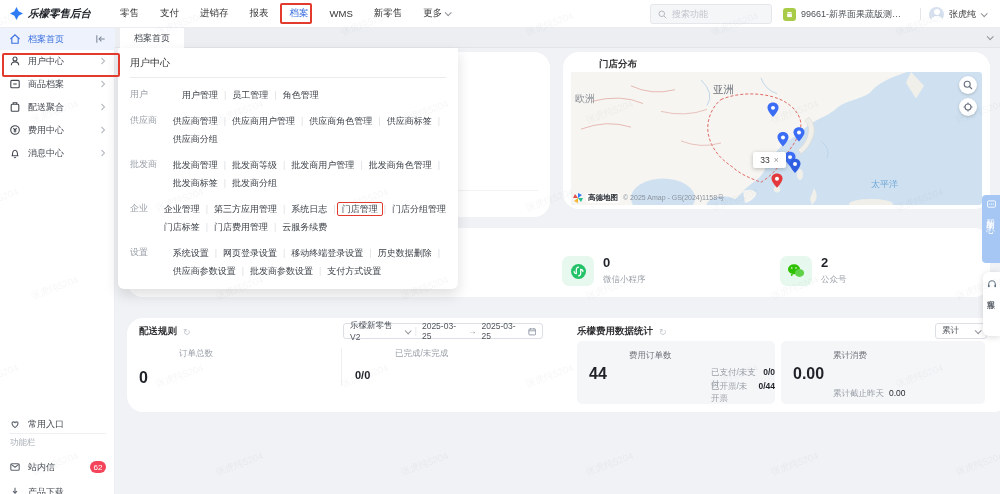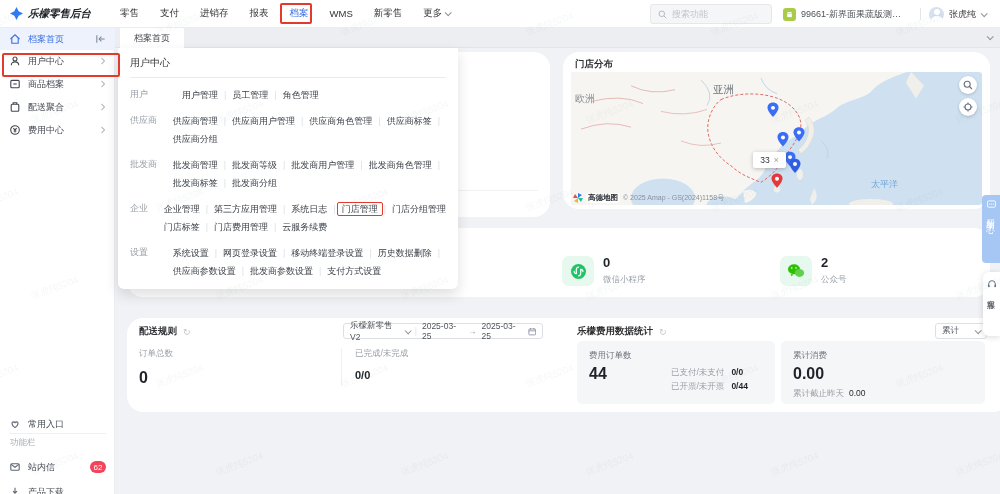--- a/index.html
+++ b/index.html
@@ -34,21 +34,21 @@
   .side-foot-divider { position: absolute; left: 9px; top: 405px; width: 97px; height: 1px; background: #eef0f2; }
   .side-sec-label { position: absolute; left: 10px; top: 409px; color: #a8adb5; font-size: 8.5px; }
   .badge { min-width: 16px; height: 12px; border-radius: 7px; background: #f3445a; color: #fff; font-size: 8px; display: flex; align-items: center; justify-content: center; padding: 0 3px; }
 
   
   .tabbar { position: absolute; left: 115px; top: 28px; width: 885px; height: 20px; background: #eceef1; border-bottom: 1px solid #e2e4e8; z-index: 8; }
   .tab { position: absolute; left: 5px; top: 0; width: 64px; height: 20px; background: #fff; display: flex; align-items: center; justify-content: center; font-size: 9px; color: #42474f; }
   .tab-chev { position: absolute; right: 8px; top: 7px; }
 
   
-  .card { position: absolute; background: #fff; border-radius: 16px; }
+  .card { position: absolute; background: #fff; border-radius: 16px; padding-left: 24px; }
   .card-title { font-size: 9.5px; font-weight: bold; color: #303133; }
   .refresh { color: #c3c7cd; font-size: 9px; margin-left: 6px; font-weight: normal; }
 
   .stats-card { left: 127px; top: 52px; width: 423px; height: 165px; }
   .stats-partial { position: absolute; right: 92px; top: 141px; font-size: 9px; color: #555; }
   .stats-divider { position: absolute; left: 12px; right: 12px; top: 138px; height: 1px; background: #f1f2f4; }
 
   .map-card { left: 563px; top: 52px; width: 427px; height: 157px; }
   .map-head { padding: 6px 12px 4px; }
   .map-wrap { position: absolute; left: 8px; top: 20px; width: 411px; height: 133px; border-radius: 3px; overflow: hidden; }
@@ -64,21 +64,21 @@
   .channel { position: absolute; top: 28px; display: flex; gap: 9px; }
   .ch-ico { width: 32px; height: 30px; border-radius: 7px; display: flex; align-items: center; justify-content: center; }
   .ch-ico.blue { background: #e8f1fd; }
   .ch-ico.green { background: #e7f8ee; }
   .ch-val { font-size: 13px; font-weight: bold; color: #1f2329; line-height: 14px; }
   .ch-lbl { font-size: 8.5px; color: #9aa0a8; margin-top: 4px; }
 
   .metric-card { top: 318px; height: 94px; }
   .mc-head { position: absolute; left: 12px; top: 7px; display: flex; align-items: center; }
   .pill-box { position: absolute; top: 5px; height: 16px; border: 1px solid #dcdfe6; border-radius: 3px; background: #fff; display: flex; align-items: center; font-size: 8.5px; color: #50555c; }
-  .stat-label { font-size: 8.5px; color: #9aa0a8; }
+  .stat-label { font-size: 8.5px; color: #9aa0a8; margin-left: 40px; }
   .stat-value { font-weight: bold; color: #1f2329; }
   .graybox { position: absolute; background: #f5f6f8; border-radius: 5px; }
 
   
   .megamenu { position: absolute; left: 118px; top: 48px; width: 340px; background: #fff; border-radius: 0 0 6px 6px; box-shadow: 0 6px 14px rgba(0,0,0,.13); z-index: 20; padding: 8px 12px 9px; }
   .mm-title { font-size: 10px; color: #303133; padding-bottom: 7px; border-bottom: 1px solid #ececec; }
   .mm-sec { display: flex; margin-top: 8px; }
   .mm-label { width: 52px; color: #9aa0a8; font-size: 9px; padding-top: 2px; }
   .mm-lines { flex: 1; }
   .mm-line { line-height: 18px; white-space: nowrap; }
@@ -193,20 +193,29 @@
       <svg width="6" height="8" viewBox="0 0 6 8" fill="none" stroke="#b8bcc4" stroke-width="1.1">
           <polyline points="1.5,1 4.5,4 1.5,7"></polyline>
         </svg>
     </div>
     <div class="side-item" style="top:91px">
       <svg width="12" height="12" viewBox="0 0 12 12" fill="none" stroke="currentColor" stroke-width="1.1">
           <circle cx="6" cy="6" r="4.3"></circle>
           <path d="M4.4,4.2 L6,6.2 L7.6,4.2 M6,6.2 V8.4 M4.6,7 h2.8"></path>
         </svg>
       <span class="lbl">费用中心</span>
+      <svg width="6" height="8" viewBox="0 0 6 8" fill="none" stroke="#b8bcc4" stroke-width="1.1">
+          <polyline points="1.5,1 4.5,4 1.5,7"></polyline>
+        </svg>
+    </div>
+    <div class="side-item" style="top:114px">
+      <svg width="12" height="12" viewBox="0 0 12 12" fill="none" stroke="currentColor" stroke-width="1.1">
+          <path d="M2.6,8.8 h6.8 M3.4,8.8 C3.4,4.8 4,3.2 6,3.2 C8,3.2 8.6,4.8 8.6,8.8 M5.2,10.2 a0.9,0.9 0 0 0 1.6,0"></path>
+        </svg>
+      <span class="lbl">消息中心</span>
       <svg width="6" height="8" viewBox="0 0 6 8" fill="none" stroke="#b8bcc4" stroke-width="1.1">
           <polyline points="1.5,1 4.5,4 1.5,7"></polyline>
         </svg>
     </div>
 
     <div class="side-item" style="top:385px">
       <svg width="12" height="12" viewBox="0 0 12 12" fill="none" stroke="#5f6570" stroke-width="1.1">
           <path d="M6,9.6 C2.1,7.1 2.6,3.9 4.4,3.9 C5.4,3.9 6,4.7 6,4.7 C6,4.7 6.6,3.9 7.6,3.9 C9.4,3.9 9.9,7.1 6,9.6 Z"></path>
         </svg>
       <span class="lbl">常用入口</span>

